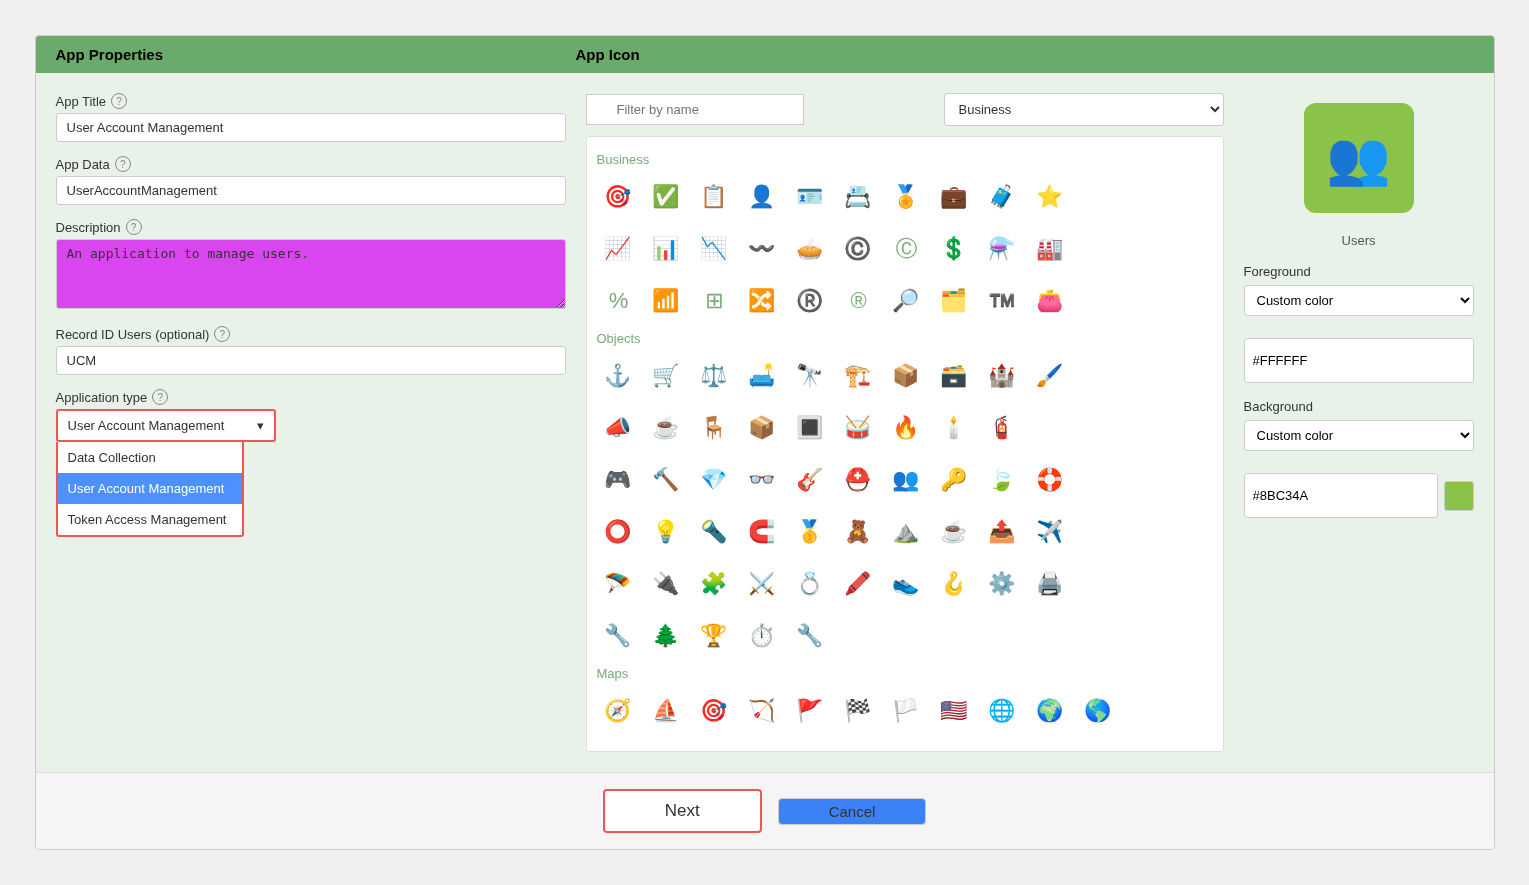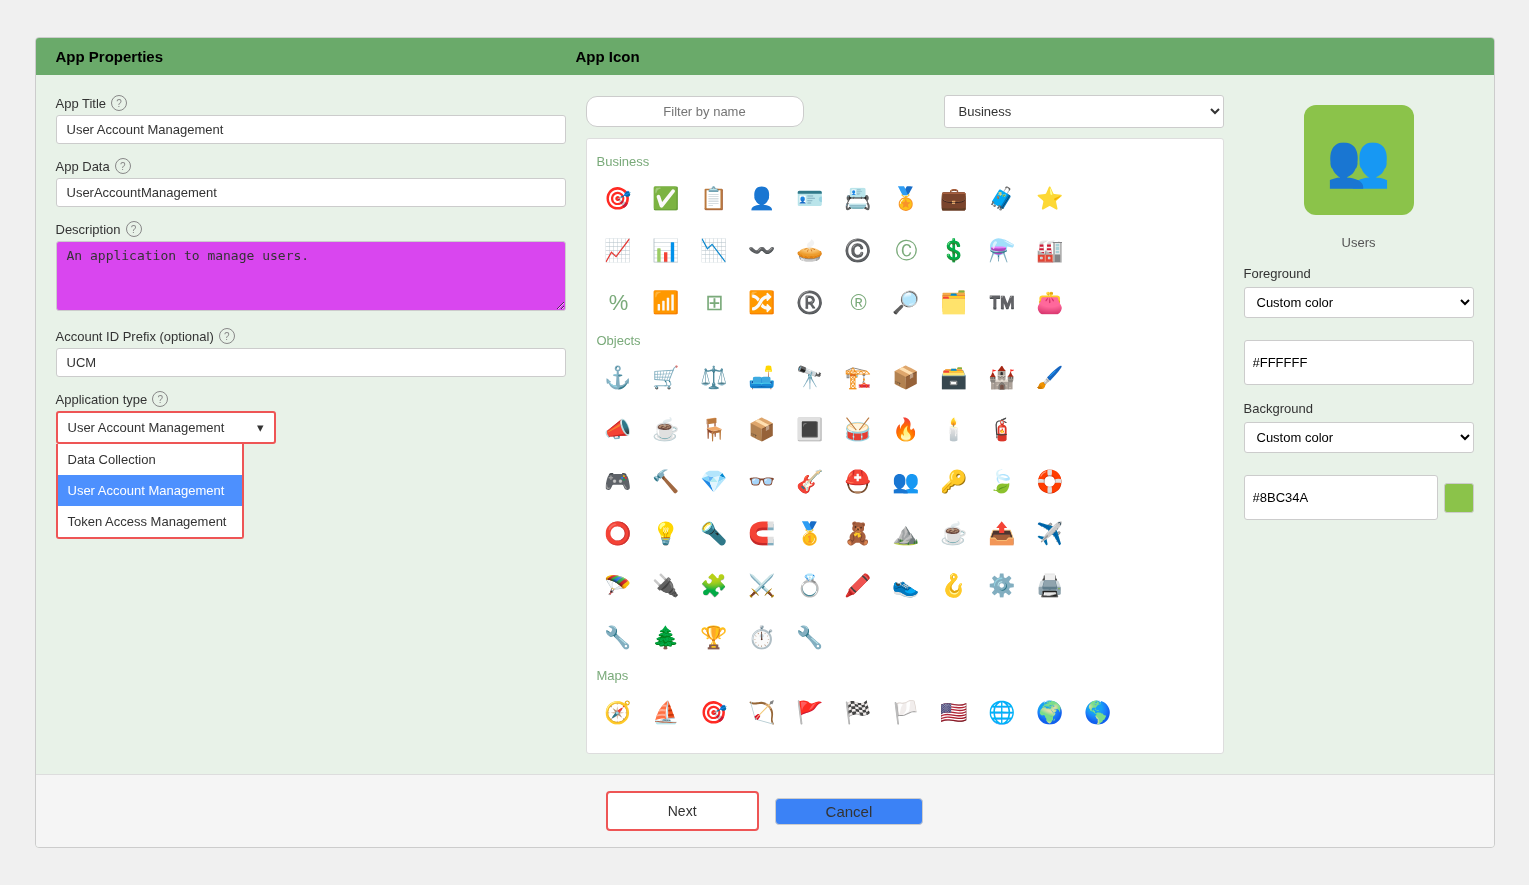--- a/index.html
+++ b/index.html
@@ -142,25 +142,24 @@
     }
     .icon-search-row {
       display: flex;
       gap: 10px;
       align-items: center;
     }
     .search-box {
       flex: 1;
       padding: 7px 10px 7px 30px;
       border: 1px solid #ccc;
-      border-radius: 11px;
+      border-radius: 0;
       font-size: 13px;
       background: white;
       position: relative;
-      text-align: center;
     }
     .search-wrapper {
       position: relative;
       flex: 1;
     }
     .search-wrapper .search-icon-inner {
       position: absolute;
       left: 8px;
       top: 50%;
       transform: translateY(-50%);
@@ -279,21 +278,21 @@
       padding: 16px;
       gap: 16px;
       background: #f5f5f5;
       border-top: 1px solid #ddd;
     }
     .btn-next {
       padding: 10px 60px;
       background: white;
       border: 2px solid #e55;
       border-radius: 4px;
-      font-size: 14px;
+      font-size: 17px;
       color: #333;
       cursor: pointer;
     }
     .btn-cancel {
       padding: 4px 50px;
       background: #3b82f6;
       border: 1px solid #ccc;
       border-radius: 4px;
       font-size: 15px;
       color: #333;
@@ -334,21 +333,21 @@
         <div>
           <div class="field-label">
             <span>Description</span>
             <span class="help-icon">?</span>
           </div>
           <textarea class="field-textarea" style="">An application to manage users.</textarea>
         </div>
 
         <div>
           <div class="field-label">
-            <span>Account ID Prefix (optional)</span>
+            <span>Record ID Users (optional)</span>
             <span class="help-icon">?</span>
           </div>
           <input class="field-input" type="text" value="UCM" style="">
         </div>
 
         <div>
           <div class="field-label">
             <span>Application type</span>
             <span class="help-icon">?</span>
           </div>

